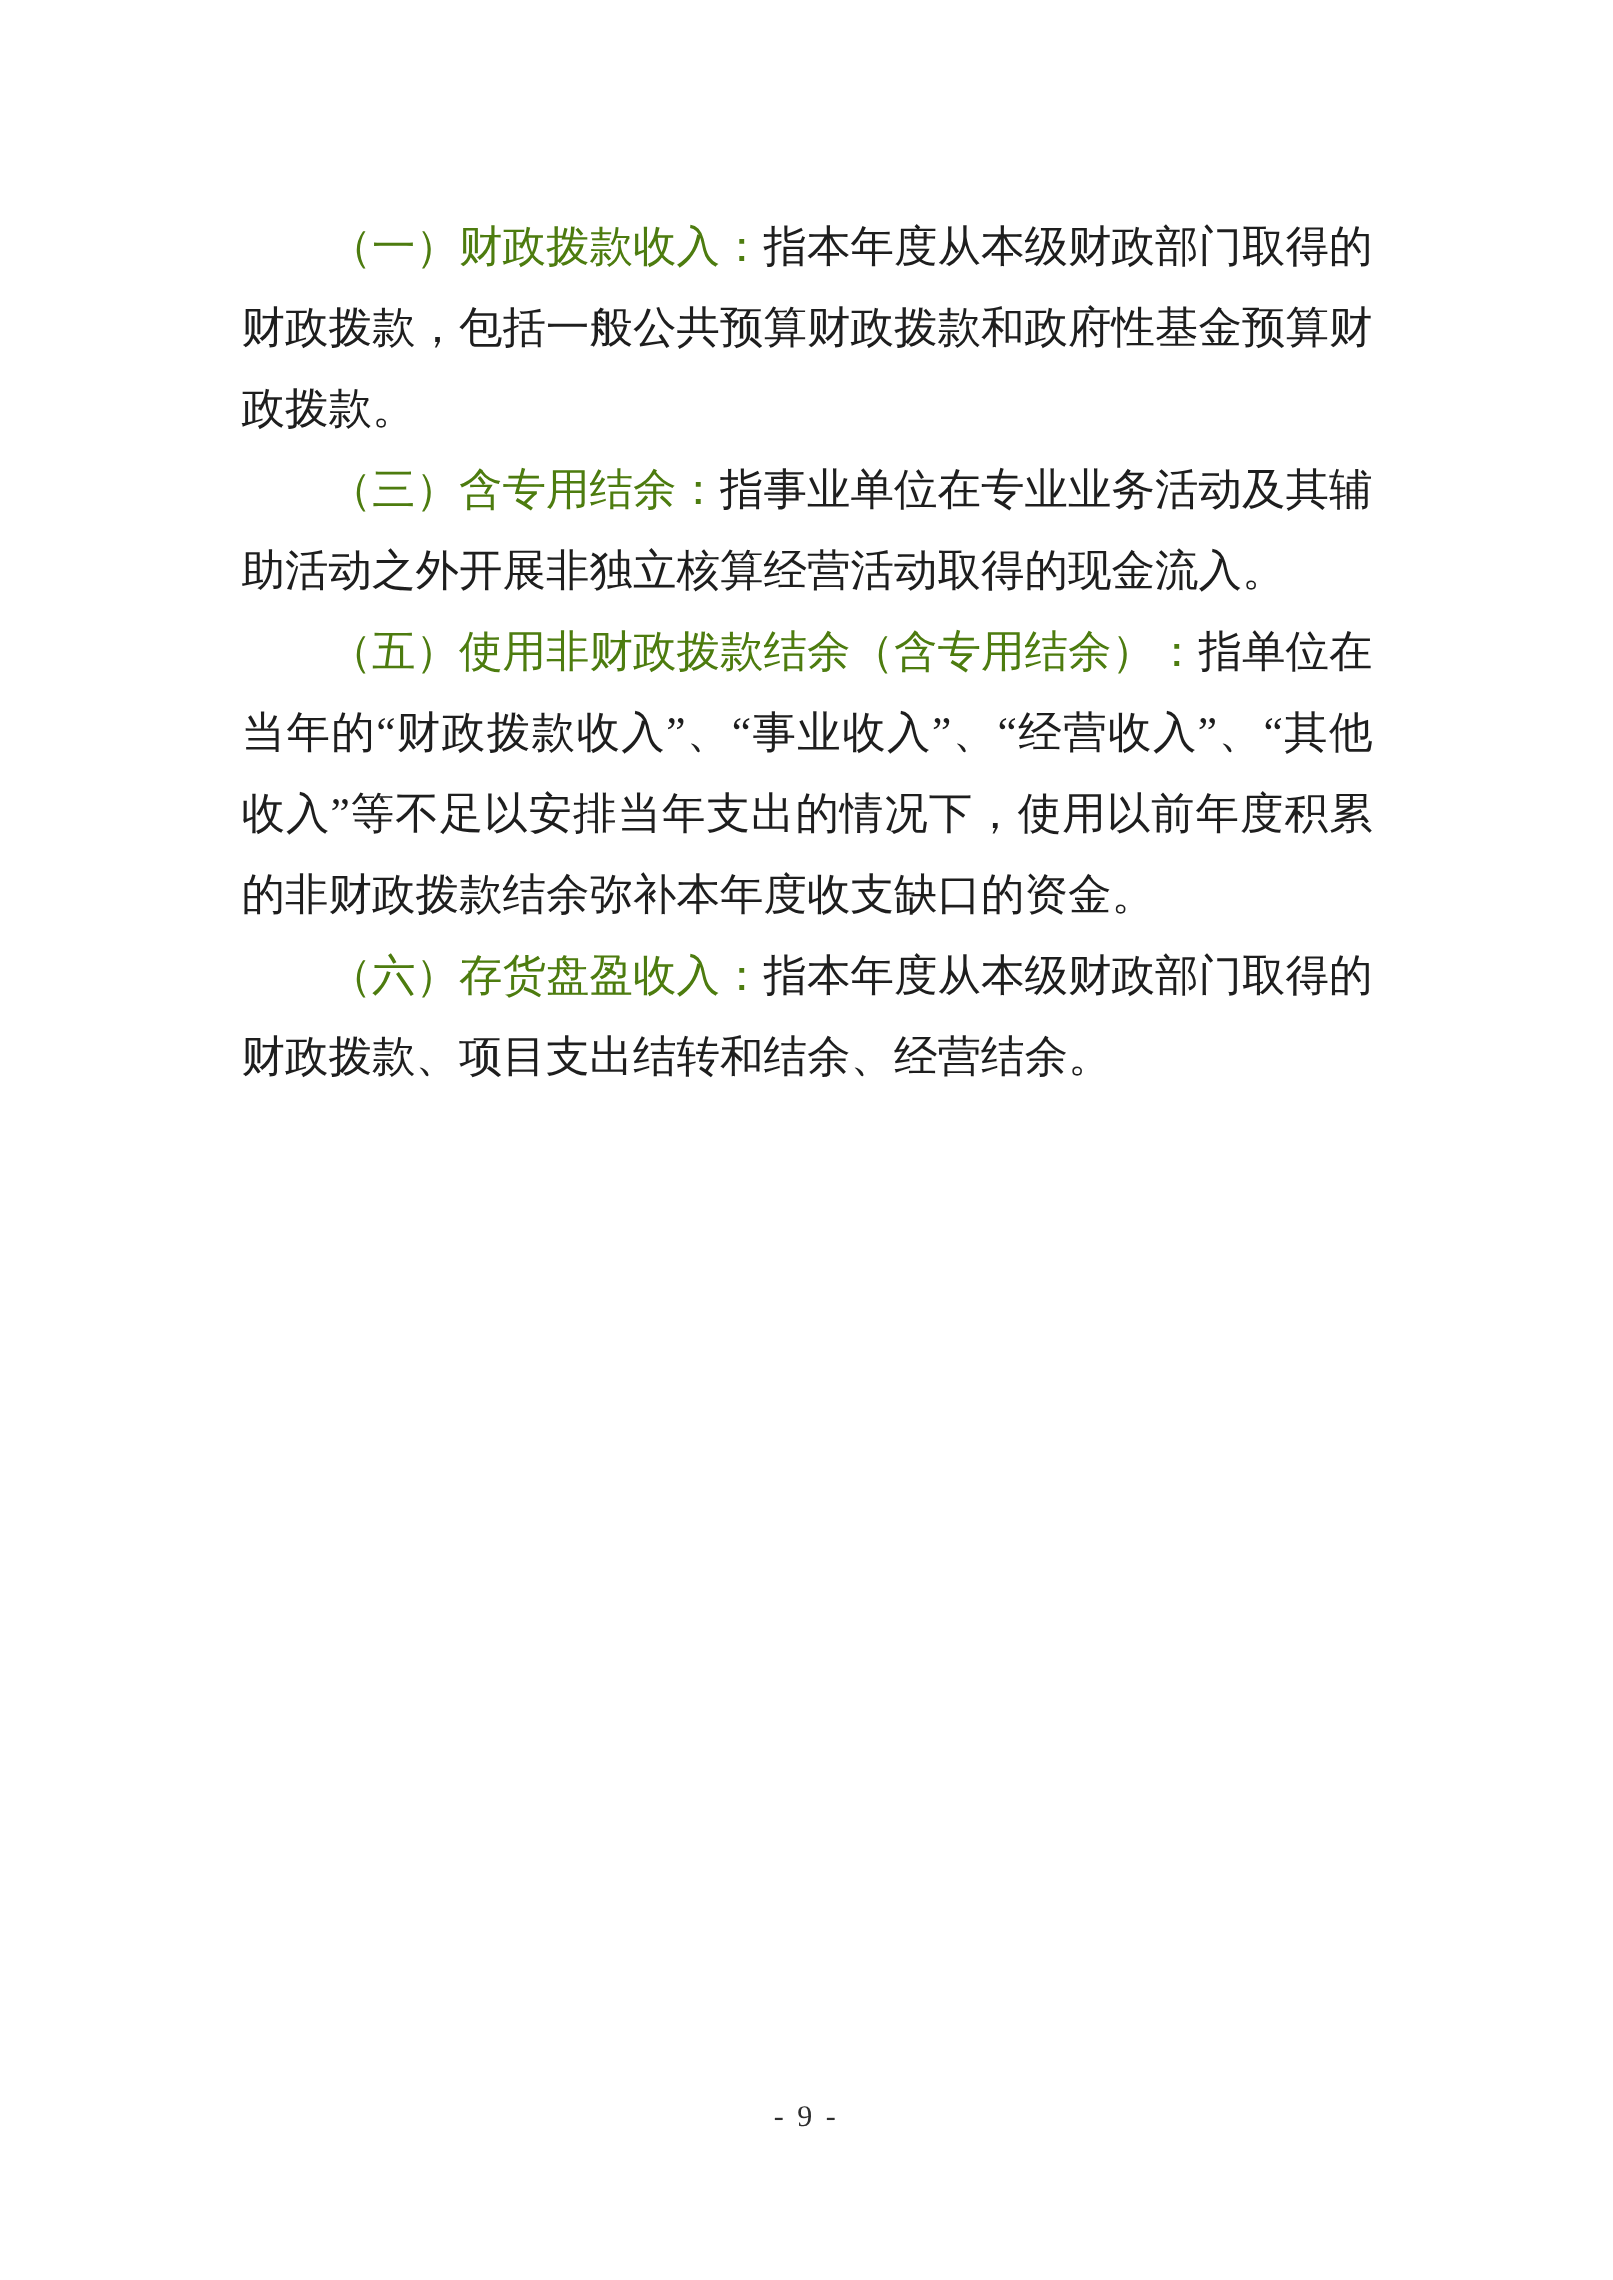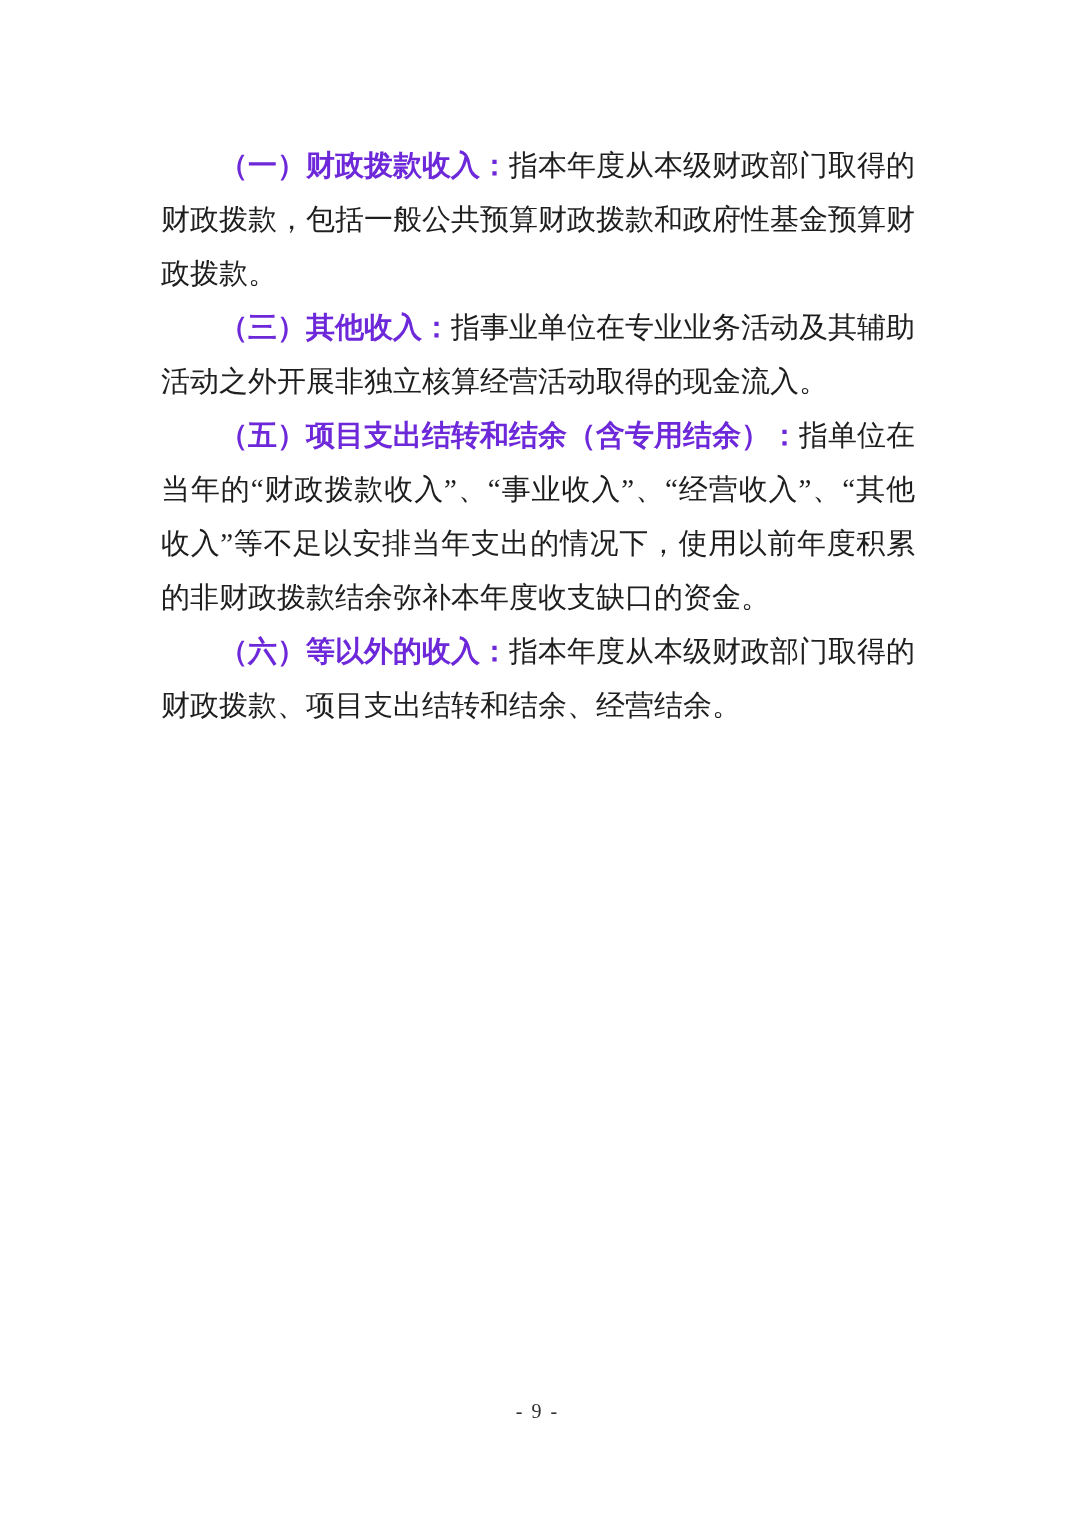--- a/index.html
+++ b/index.html
@@ -25,22 +25,22 @@
     color: #1e1e1e;
     text-align: justify;
     text-justify: inter-character;
     word-break: break-all;
   }
   .para {
     margin: 0;
     text-indent: 2em;
   }
   .para-heading {
-    font-weight: 700;
-    color: #6d28d9;
+    font-weight: 400;
+    color: #4d7c0f;
   }
   .para-body {
     font-weight: 400;
   }
   .footer {
     position: absolute;
     left: 0;
     top: 1400px;
     width: 100%;
     text-align: center;
@@ -50,20 +50,20 @@
     color: #2e2e2e;
     letter-spacing: 2px;
   }
 </style>
 </head>
 <body>
 
 <div class="page">
   <main class="content">
     <p class="para"><strong class="para-heading">（一）财政拨款收入：</strong><span class="para-body">指本年度从本级财政部门取得的财政拨款，包括一般公共预算财政拨款和政府性基金预算财政拨款。</span></p>
-    <p class="para"><strong class="para-heading">（三）其他收入：</strong><span class="para-body">指事业单位在专业业务活动及其辅助活动之外开展非独立核算经营活动取得的现金流入。</span></p>
-    <p class="para"><strong class="para-heading">（五）项目支出结转和结余（含专用结余）：</strong><span class="para-body">指单位在当年的“财政拨款收入”、“事业收入”、“经营收入”、“其他收入”等不足以安排当年支出的情况下，使用以前年度积累的非财政拨款结余弥补本年度收支缺口的资金。</span></p>
-    <p class="para"><strong class="para-heading">（六）等以外的收入：</strong><span class="para-body">指本年度从本级财政部门取得的财政拨款、项目支出结转和结余、经营结余。</span></p>
+    <p class="para"><strong class="para-heading">（三）含专用结余：</strong><span class="para-body">指事业单位在专业业务活动及其辅助活动之外开展非独立核算经营活动取得的现金流入。</span></p>
+    <p class="para"><strong class="para-heading">（五）使用非财政拨款结余（含专用结余）：</strong><span class="para-body">指单位在当年的“财政拨款收入”、“事业收入”、“经营收入”、“其他收入”等不足以安排当年支出的情况下，使用以前年度积累的非财政拨款结余弥补本年度收支缺口的资金。</span></p>
+    <p class="para"><strong class="para-heading">（六）存货盘盈收入：</strong><span class="para-body">指本年度从本级财政部门取得的财政拨款、项目支出结转和结余、经营结余。</span></p>
   </main>
   <footer class="footer">
     <span class="page-number">- 9 -</span>
   </footer>
 </div>
 
 </body></html>

